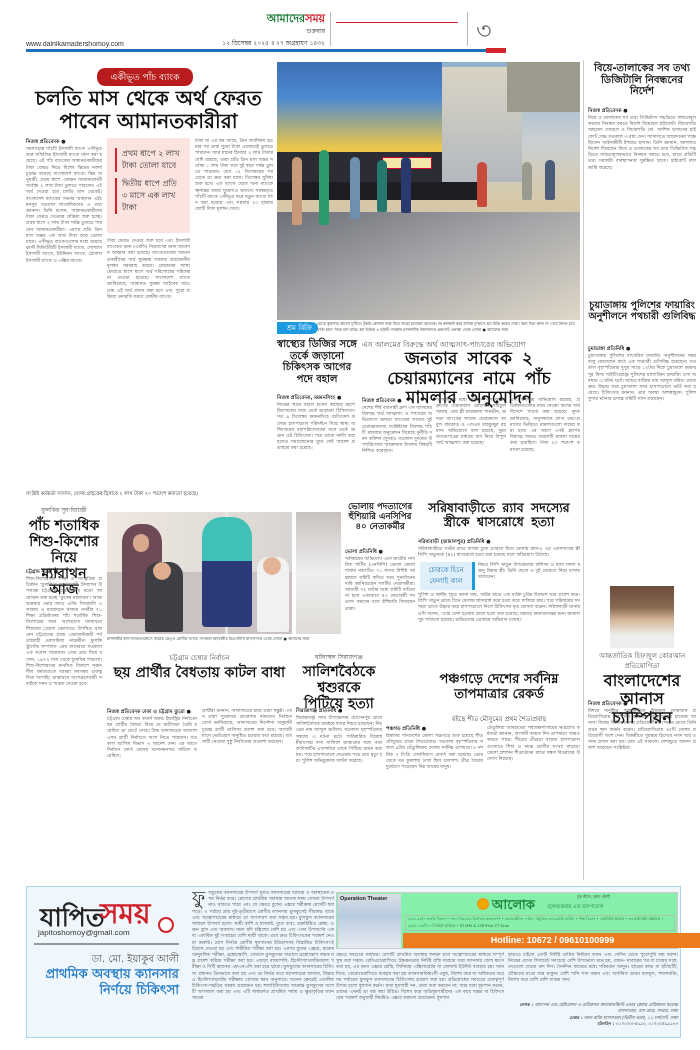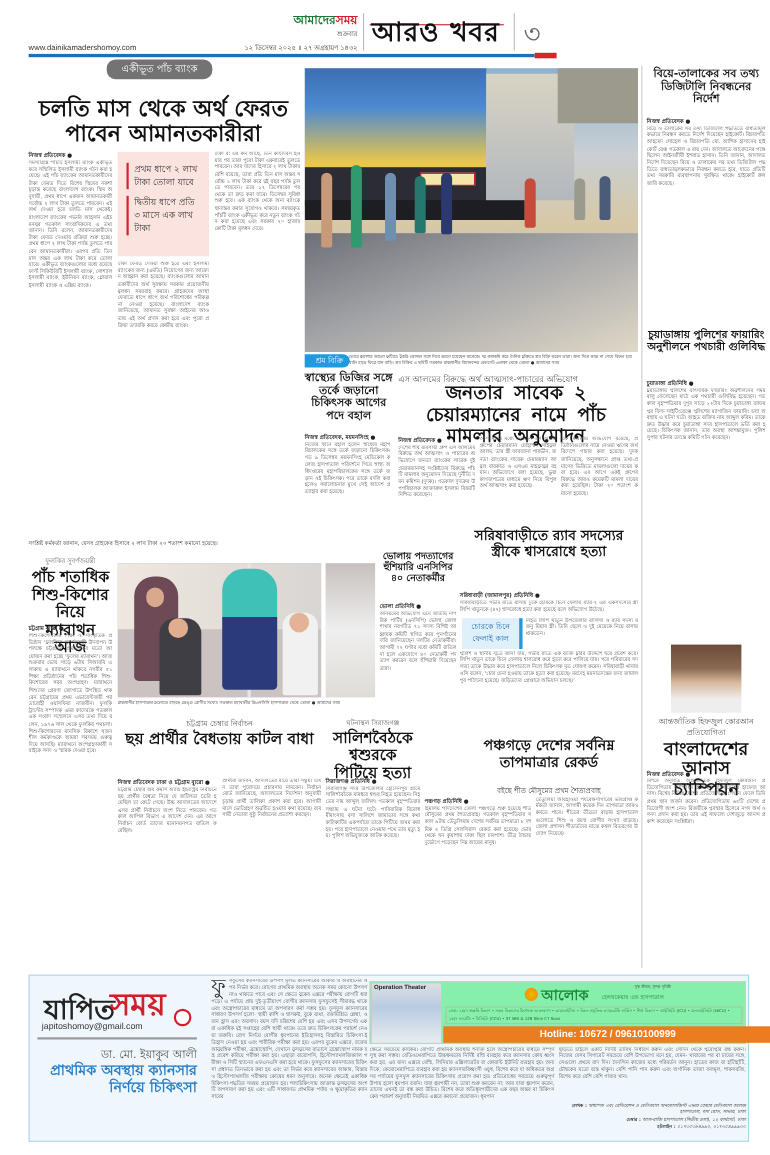--- a/index.html
+++ b/index.html
@@ -21,21 +21,21 @@
   .page-no { position: absolute; left: 476px; top: 12px; font-size: 24px; color: #666; }
   .rule-blue { position: absolute; left: 26px; top: 49px; width: 460px; height: 3px; background: #1d6fb8; }
   .rule-red { position: absolute; left: 486px; top: 48px; width: 20px; height: 5px; background: #d7262b; }
 
   
   .txt { font-size: 4.6px; line-height: 6.2px; color: #555; text-align: justify; overflow: hidden; word-break: break-all; }
   .byline { font-size: 5px; font-weight: bold; color: #222; }
   .hl { font-family: "DejaVu Sans", sans-serif; color: #111; text-align: center; line-height: 1.15; }
 
   
-  .lead-kicker { position: absolute; left: 97px; top: 54px; width: 96px; height: 18px; background: #737373; border-radius: 8px; color: #fff; font-size: 9px; text-align: center; line-height: 18px; }
+  .lead-kicker { position: absolute; left: 97px; top: 68px; width: 96px; height: 18px; background: #b91c1c; border-radius: 8px; color: #fff; font-size: 9px; text-align: center; line-height: 18px; }
   .lead-kicker-line { position: absolute; left: 26px; top: 72px; width: 240px; height: 1px; background: #e6c6c6; z-index: -1; }
   .lead-title { position: absolute; left: 26px; top: 87px; width: 245px; font-size: 20px; }
   .lead-col1 { position: absolute; left: 26px; top: 138px; width: 76px; height: 362px; }
   .lead-pull { position: absolute; left: 107px; top: 138px; width: 83px; height: 95px; background: #fbe4e0; padding: 10px 6px 6px 8px; }
   .lead-pull .q { border-left: 2px solid #d72027; padding-left: 5px; font-size: 8px; line-height: 12px; color: #333; margin-bottom: 6px; }
   .lead-col2 { position: absolute; left: 107px; top: 238px; width: 83px; height: 262px; }
   .lead-col3 { position: absolute; left: 195px; top: 138px; width: 78px; height: 362px; }
   .lead-foot { position: absolute; left: 26px; top: 490px; width: 247px; font-size: 5px; color: #333; }
 
   
@@ -104,21 +104,21 @@
   
   .sir-kicker { position: absolute; left: 296px; top: 652px; width: 86px; text-align: center; font-size: 6px; color: #555; }
   .sir-title { position: absolute; left: 296px; top: 663px; width: 86px; font-size: 14px; }
   .sir-body { position: absolute; left: 296px; top: 707px; width: 86px; height: 173px; }
 
   
   .bho-title { position: absolute; left: 345px; top: 502px; width: 70px; font-size: 8.5px; }
   .bho-body { position: absolute; left: 345px; top: 548px; width: 70px; height: 100px; }
 
   
-  .sar-title { position: absolute; left: 418px; top: 480px; width: 162px; font-size: 12.5px; }
+  .sar-title { position: absolute; left: 418px; top: 502px; width: 162px; font-size: 12.5px; font-family: Liberation Mono, monospace; }
   .sar-body-top { position: absolute; left: 418px; top: 538px; width: 162px; height: 22px; }
   .sar-pull { position: absolute; left: 420px; top: 562px; width: 55px; height: 28px; background: #dff0fb; color: #1f6fae; font-size: 7px; text-align: center; line-height: 11px; padding-top: 3px; border-right: 3px solid #1e9be0; }
   .sar-body-side { position: absolute; left: 478px; top: 562px; width: 102px; height: 28px; }
   .sar-body-bot { position: absolute; left: 418px; top: 592px; width: 162px; height: 72px; }
 
   
   .pan-title { position: absolute; left: 418px; top: 672px; width: 162px; font-size: 13px; }
   .pan-sub { position: absolute; left: 418px; top: 714px; width: 162px; text-align: center; font-size: 6.5px; color: #444; }
   .pan-c1 { position: absolute; left: 386px; top: 725px; width: 97px; height: 155px; }
   .pan-c2 { position: absolute; left: 487px; top: 725px; width: 93px; height: 155px; }
@@ -155,21 +155,20 @@
 
 <header class="masthead">
   <span class="site-url">www.dainikamadershomoy.com</span>
   <div class="brand">
     <span class="b1">আমাদের</span><span class="b2">সময়</span>
   </div>
   <span class="weekday">শুক্রবার</span>
   <span class="dateline">১২ ডিসেম্বর ২০২৫ ॥ ২৭ অগ্রহায়ণ ১৪৩২</span>
   <div class="vsep1"></div>
   <div class="section-title-bar"></div>
-  <h1 class="section-title">আরও খবর</h1>
   <div class="vsep2"></div>
   <span class="page-no">৩</span>
   <div class="rule-blue"></div>
   <div class="rule-red"></div>
 </header>
 
 <article>
   <div class="lead-kicker-line"></div>
   <div class="lead-kicker">একীভূত পাঁচ ব্যাংক</div>
   <h2 class="hl lead-title">চলতি মাস থেকে অর্থ ফেরত পাবেন আমানতকারীরা</h2>

